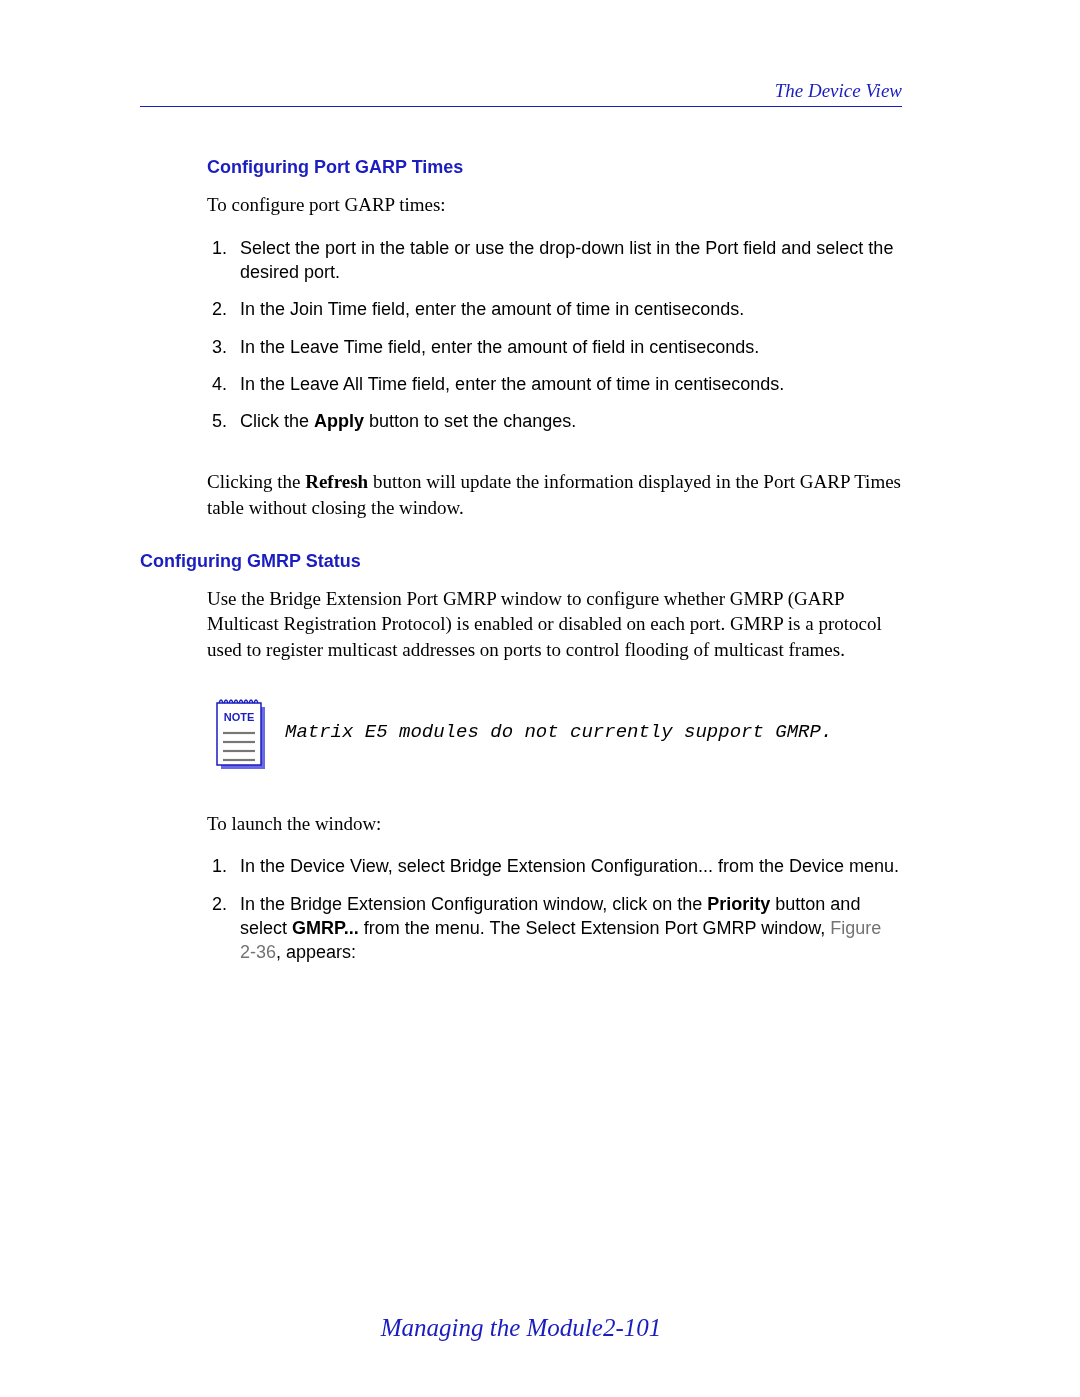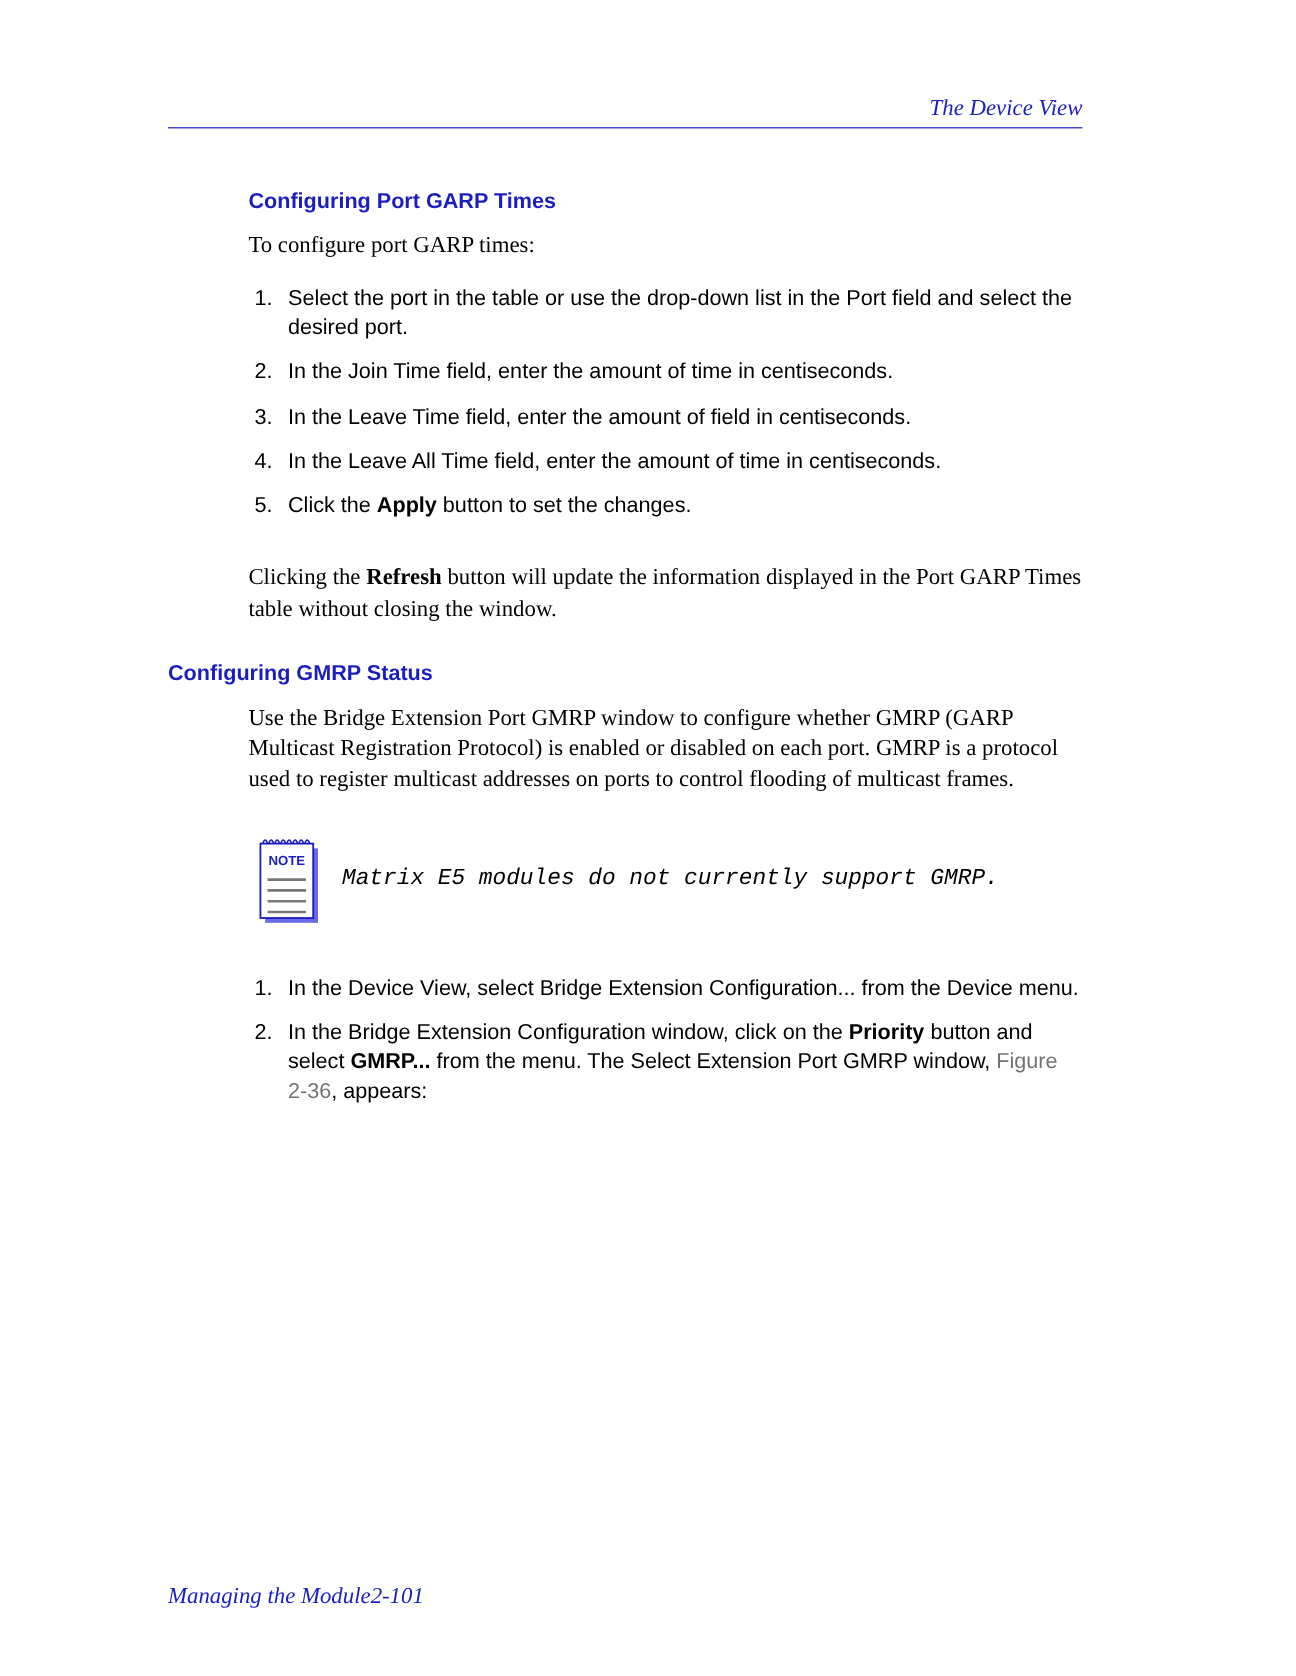--- a/index.html
+++ b/index.html
@@ -84,24 +84,24 @@
     line-height: 1.35;
     padding-top: 2px;
   }
   .fig-ref { color: #737373; }
   .footer {
     position: absolute;
     bottom: 55px;
     left: 140px;
     right: 130px;
     display: flex;
-    justify-content: flex-start;
+    justify-content: center;
     font-style: italic;
     color: #1a1dbf;
-    font-size: 19px;
+    font-size: 25px;
     font-family: "Times New Roman", Times, serif;
   }
 </style>
 </head>
 <body>
 
 <div class="page">
 
   <div class="header-title">The Device View</div>
   <hr class="hr-top">
@@ -156,20 +156,21 @@
         <line x1="8" y1="40" x2="40" y2="40" stroke="#777" stroke-width="2.2"></line>
         <line x1="8" y1="49" x2="40" y2="49" stroke="#777" stroke-width="2.2"></line>
         <line x1="8" y1="58" x2="40" y2="58" stroke="#777" stroke-width="2.2"></line>
         <line x1="8" y1="67" x2="40" y2="67" stroke="#777" stroke-width="2.2"></line>
       </svg>
     </div>
     <div class="note-text">Matrix E5 modules do not currently support GMRP.</div>
   </div>
 
   <div class="body-indent">
+    <p class="intro-serif">To launch the window:</p>
     <ol class="steps">
       <li><span>In the Device View, select Bridge Extension Configuration... from the Device menu.</span></li>
       <li>
         <span>In the Bridge Extension Configuration window, click on the </span><span class="bold">Priority</span><span> button and select </span><span class="bold">GMRP...</span><span> from the menu. The Select Extension Port GMRP window, </span><span class="fig-ref">Figure 2-36</span><span>, appears:</span>
       </li>
     </ol>
   </div>
 
   <div class="footer">
     <span>Managing the Module</span>

